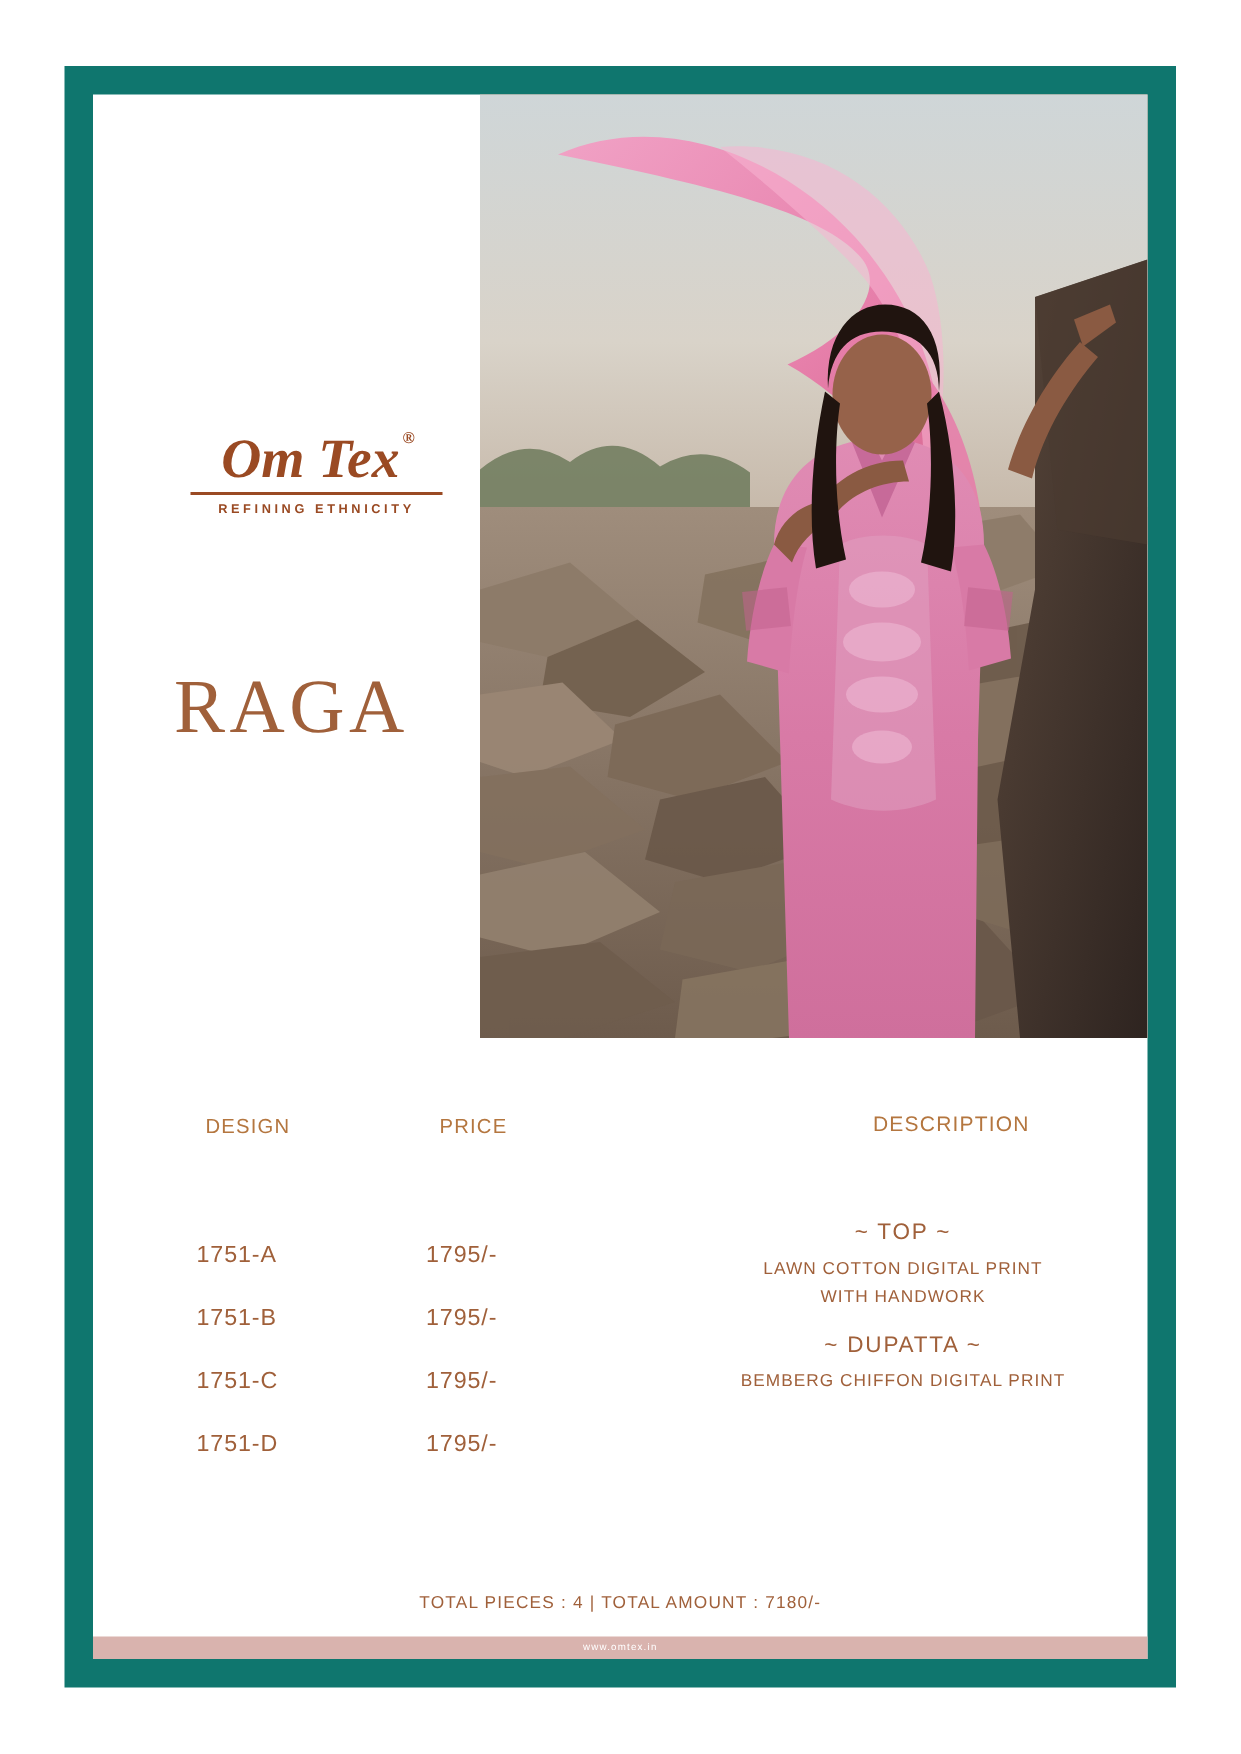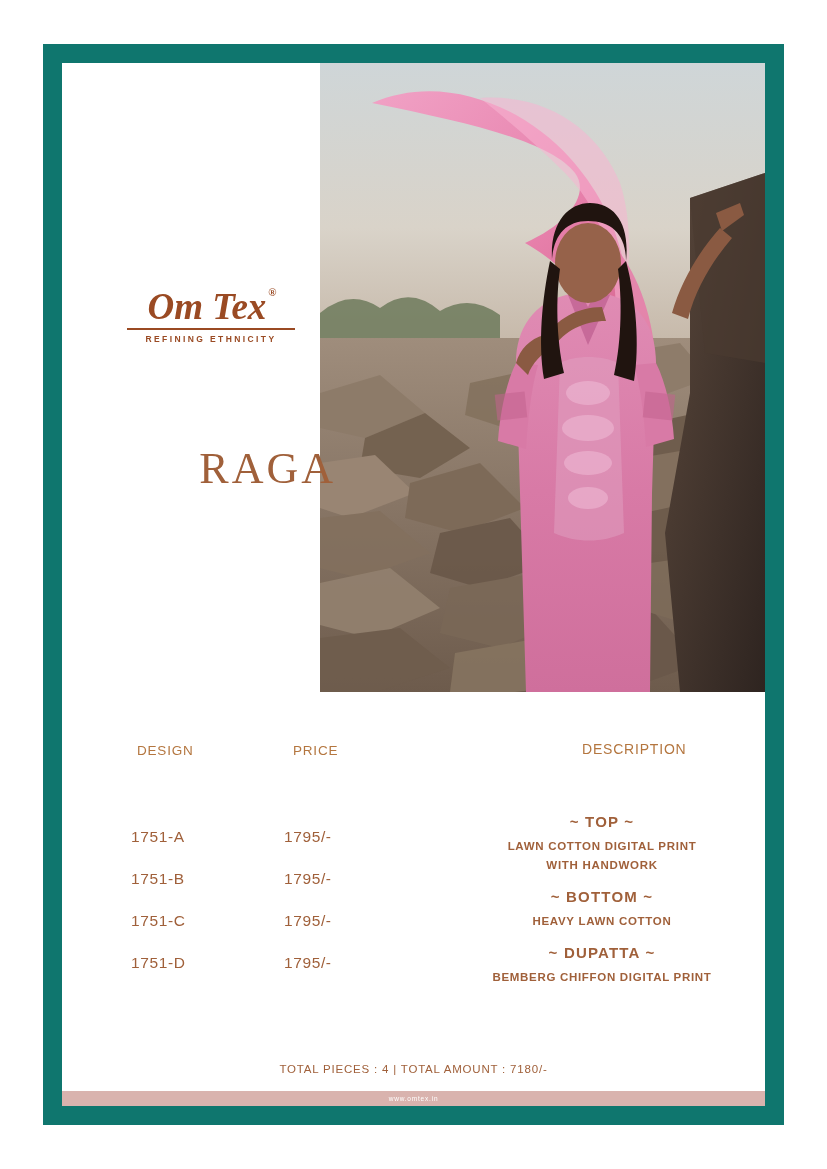--- a/index.html
+++ b/index.html
@@ -90,23 +90,23 @@
     letter-spacing: 2.4px;
     color: #9a4a23;
     font-weight: bold;
   }
 
   .catalog-title {
     position: absolute;
     left: 54px;
     top: 380px;
     width: 220px;
-    text-align: right;
+    text-align: left;
     font-family: "Liberation Serif", serif;
-    font-size: 44px;
+    font-size: 51px;
     letter-spacing: 3px;
     color: #a0603a;
   }
 
   
   .table-area {
     position: absolute;
     left: 0px;
     top: 640px;
     width: 703px;
@@ -150,21 +150,20 @@
     letter-spacing: 0.6px;
   }
 
   .desc-block {
     position: absolute;
     left: 380px;
     top: 110px;
     width: 320px;
     text-align: center;
     color: #a0603a;
-    font-weight: bold;
   }
   .desc-group { margin-bottom: 13px; }
   .desc-group-title {
     font-size: 15px;
     letter-spacing: 1.2px;
     margin-bottom: 7px;
   }
   .desc-line {
     font-size: 11.5px;
     letter-spacing: 0.7px;
@@ -339,24 +338,20 @@
           </div>
         </div>
 
         <div class="desc-block">
           <div class="desc-group">
             <div class="desc-group-title">~ TOP ~</div>
             <div class="desc-line">LAWN COTTON DIGITAL PRINT</div>
             <div class="desc-line">WITH HANDWORK</div>
           </div>
           <div class="desc-group">
-            <div class="desc-group-title">~ BOTTOM ~</div>
-            <div class="desc-line">HEAVY LAWN COTTON</div>
-          </div>
-          <div class="desc-group">
             <div class="desc-group-title">~ DUPATTA ~</div>
             <div class="desc-line">BEMBERG CHIFFON DIGITAL PRINT</div>
           </div>
         </div>
 
         <div class="total-line">TOTAL PIECES : 4 | TOTAL AMOUNT : 7180/-</div>
       </div>
 
       <div class="footer-bar">
         <span>www.omtex.in</span>

